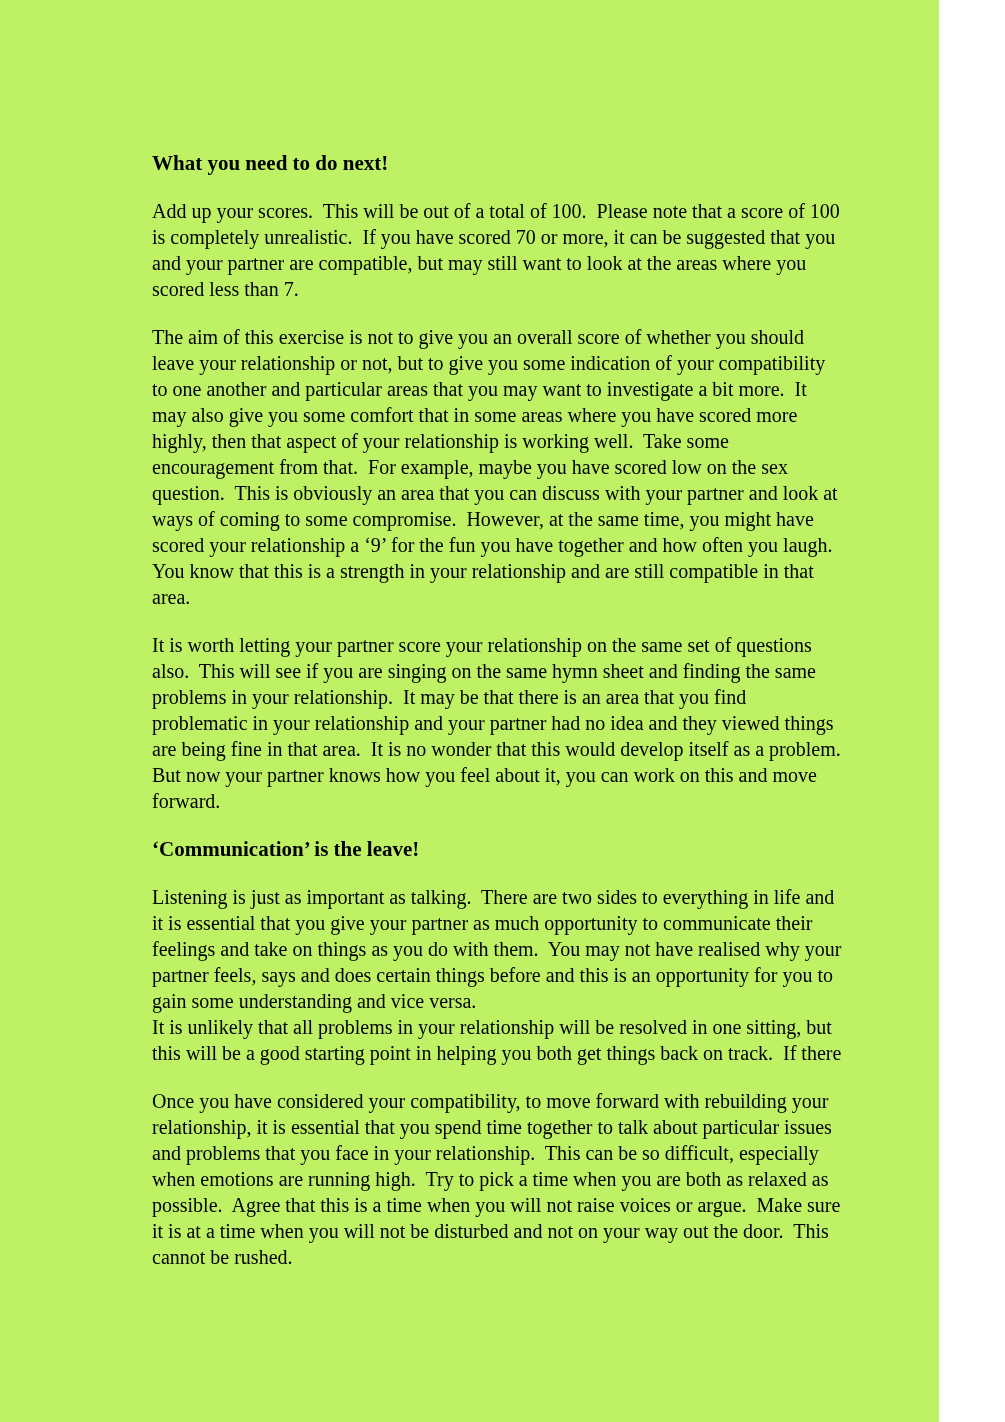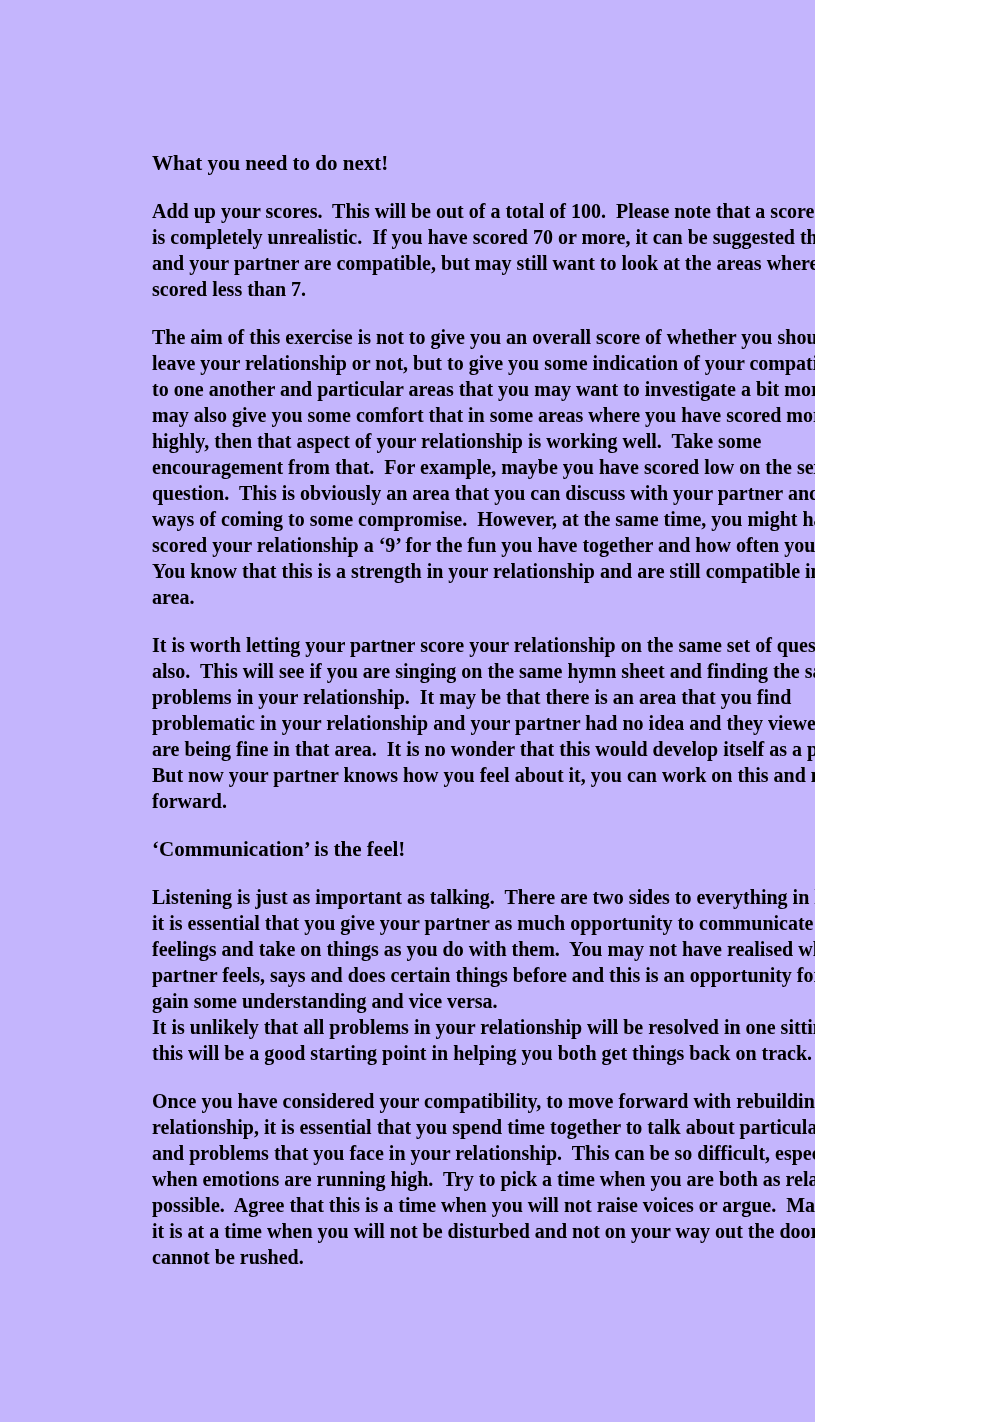--- a/index.html
+++ b/index.html
@@ -2,44 +2,44 @@
 <html><head>
 <meta charset="utf-8">
 <style>
   html, body {
     margin: 0;
     padding: 0;
     background: #ffffff;
   }
   .page {
     position: relative;
-    width: 815px;
+    width: 939px;
     height: 1422px;
-    background: #c4b5fd;
+    background: #bef264;
     overflow: hidden;
   }
   .content {
     position: absolute;
     left: 152px;
     top: 150px;
     width: 800px;
     color: #000000;
     font-family: "Liberation Serif", serif;
   }
   .heading {
     font-size: 21px;
     line-height: 26px;
     font-weight: bold;
     margin: 0 0 22px 0;
     white-space: pre-wrap;
   }
   .para {
     font-size: 20px;
     line-height: 26px;
-    font-weight: bold;
+    font-weight: normal;
     margin: 0 0 22px 0;
     white-space: pre-wrap;
   }
 </style>
 </head>
 <body>
 
 <div class="page">
   <div class="content">
 
@@ -63,21 +63,21 @@
 area.</p>
 
     <p class="para">It is worth letting your partner score your relationship on the same set of questions
 also.  This will see if you are singing on the same hymn sheet and finding the same
 problems in your relationship.  It may be that there is an area that you find
 problematic in your relationship and your partner had no idea and they viewed things
 are being fine in that area.  It is no wonder that this would develop itself as a problem.
 But now your partner knows how you feel about it, you can work on this and move
 forward.</p>
 
-    <div class="heading">‘Communication’ is the feel!</div>
+    <div class="heading">‘Communication’ is the leave!</div>
 
     <p class="para">Listening is just as important as talking.  There are two sides to everything in life and
 it is essential that you give your partner as much opportunity to communicate their
 feelings and take on things as you do with them.  You may not have realised why your
 partner feels, says and does certain things before and this is an opportunity for you to
 gain some understanding and vice versa.
 It is unlikely that all problems in your relationship will be resolved in one sitting, but
 this will be a good starting point in helping you both get things back on track.  If there</p>
 
     <p class="para">Once you have considered your compatibility, to move forward with rebuilding your

